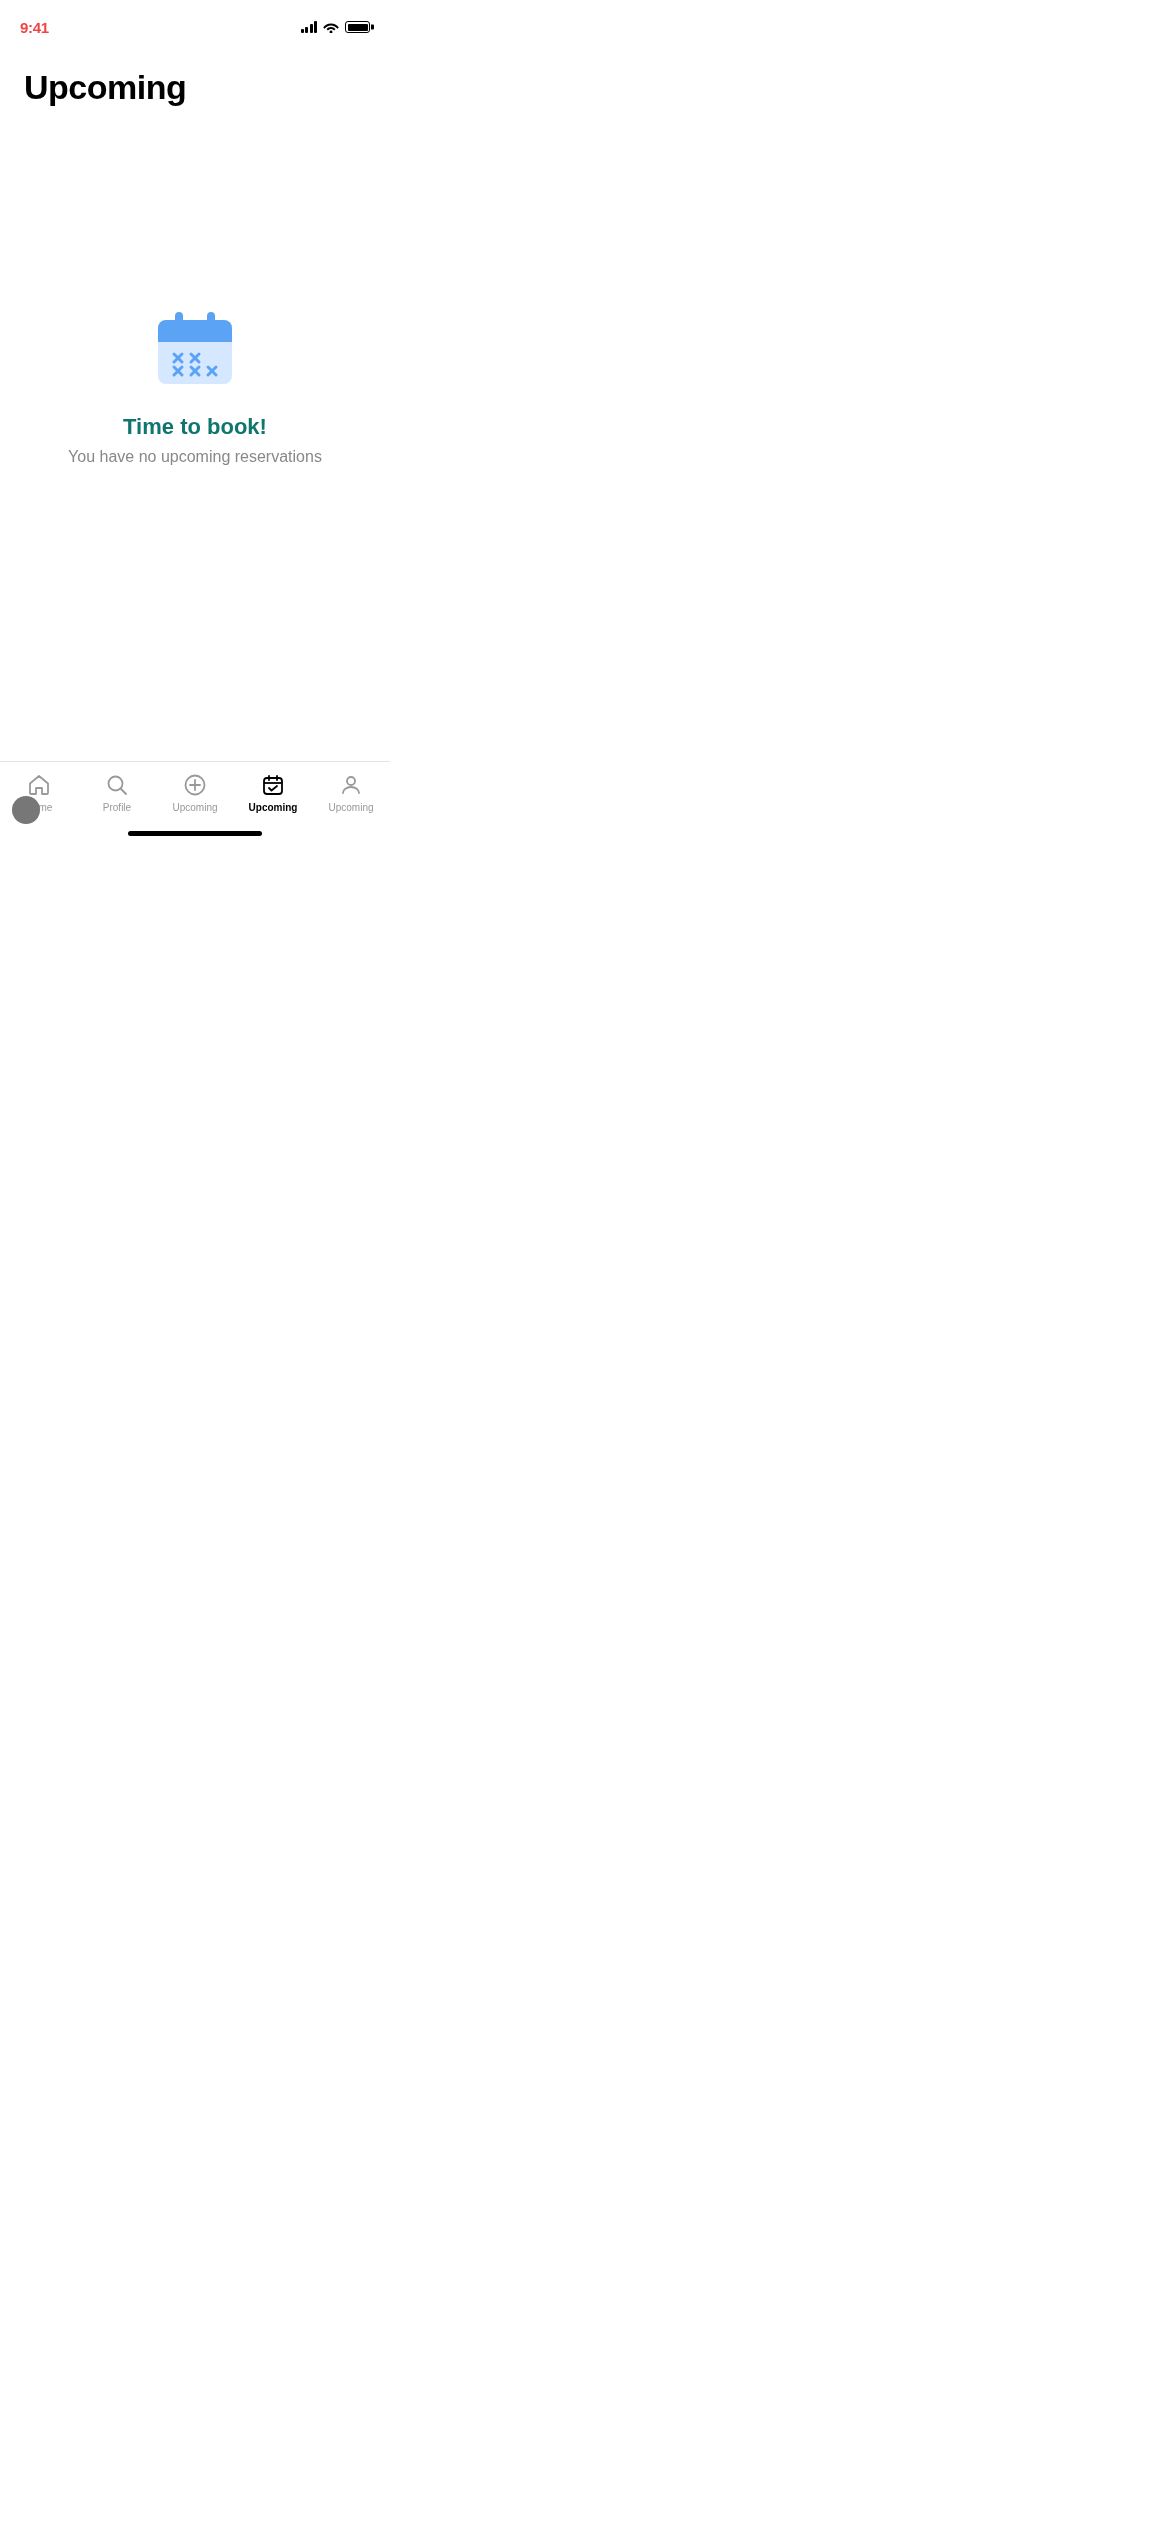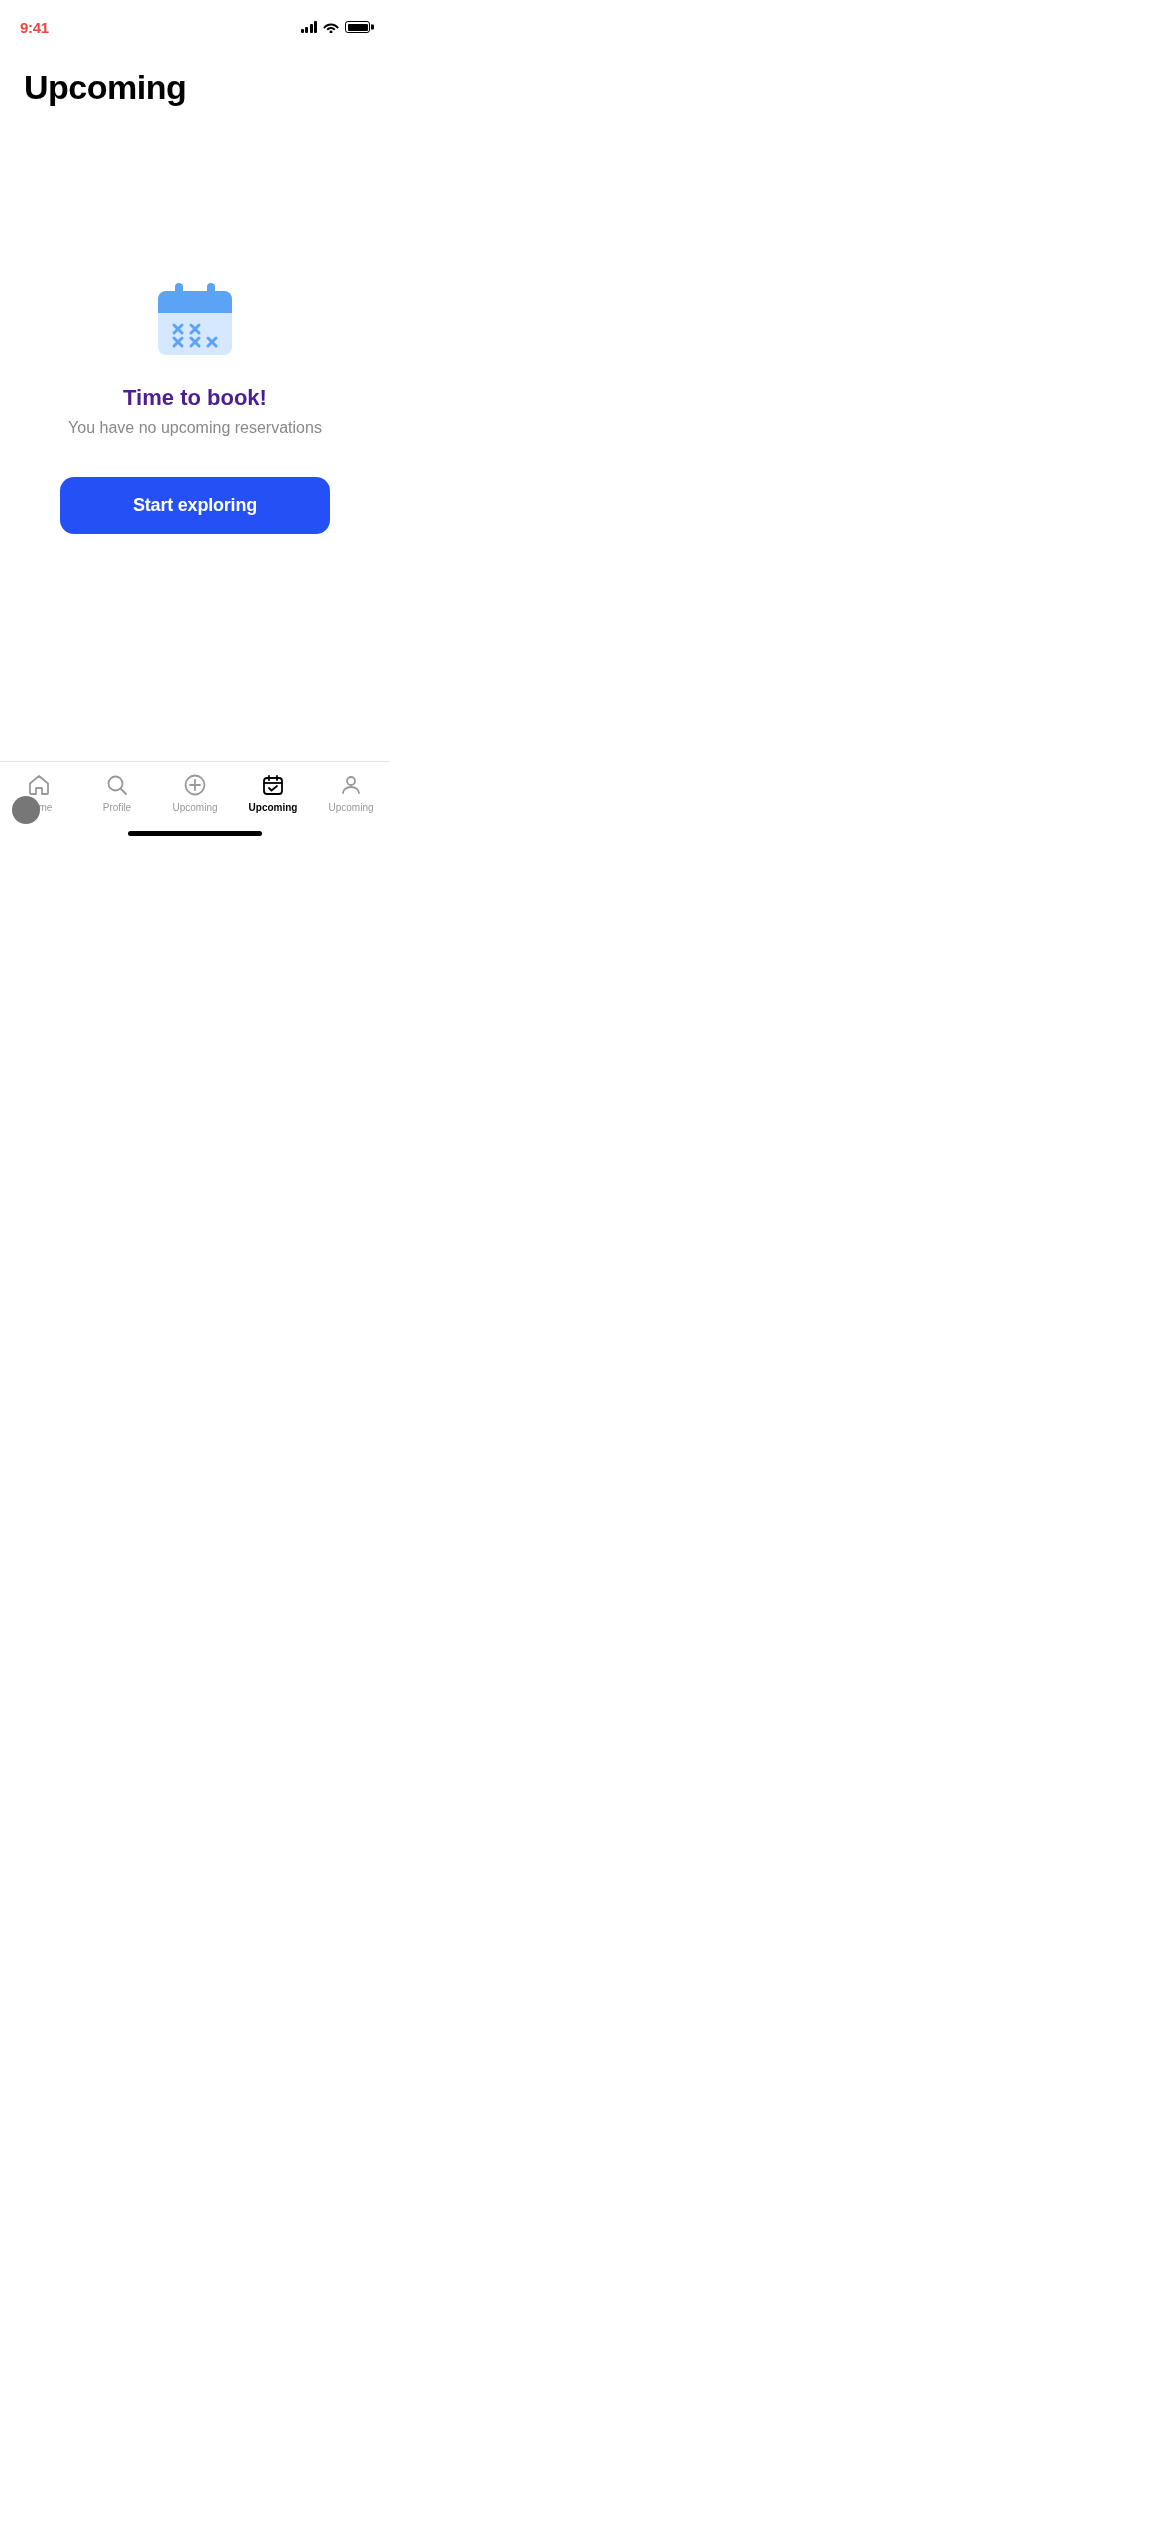--- a/index.html
+++ b/index.html
@@ -125,21 +125,21 @@
     
     .calendar-illustration {
       width: 90px;
       height: 90px;
       margin-bottom: 20px;
     }
 
     .empty-title {
       font-size: 22px;
       font-weight: 700;
-      color: #4c1d95;
+      color: #0f766e;
       margin-bottom: 8px;
       text-align: center;
     }
 
     .empty-subtitle {
       font-size: 16px;
       color: #888;
       text-align: center;
       margin-bottom: 40px;
     }
@@ -280,21 +280,20 @@
       <line x1="41" y1="63" x2="49" y2="71" stroke="#5ba3f5" stroke-width="3" stroke-linecap="round"></line>
       <line x1="49" y1="63" x2="41" y2="71" stroke="#5ba3f5" stroke-width="3" stroke-linecap="round"></line>
 
       <line x1="58" y1="63" x2="66" y2="71" stroke="#5ba3f5" stroke-width="3" stroke-linecap="round"></line>
       <line x1="66" y1="63" x2="58" y2="71" stroke="#5ba3f5" stroke-width="3" stroke-linecap="round"></line>
     </svg>
 
     <h2 class="empty-title">Time to book!</h2>
     <p class="empty-subtitle">You have no upcoming reservations</p>
 
-    <button class="start-button">Start exploring</button>
   </div>
 </div>
 
 <div class="tab-bar">
 
   <div class="tab-item">
     <div class="tab-icon">
       <svg width="24" height="24" viewBox="0 0 24 24" fill="none" xmlns="http://www.w3.org/2000/svg">
         <path d="M3 10.5L12 3L21 10.5V20C21 20.55 20.55 21 20 21H15V15H9V21H4C3.45 21 3 20.55 3 20V10.5Z" stroke="#999" stroke-width="1.8" fill="none" stroke-linejoin="round"></path>
       </svg>

